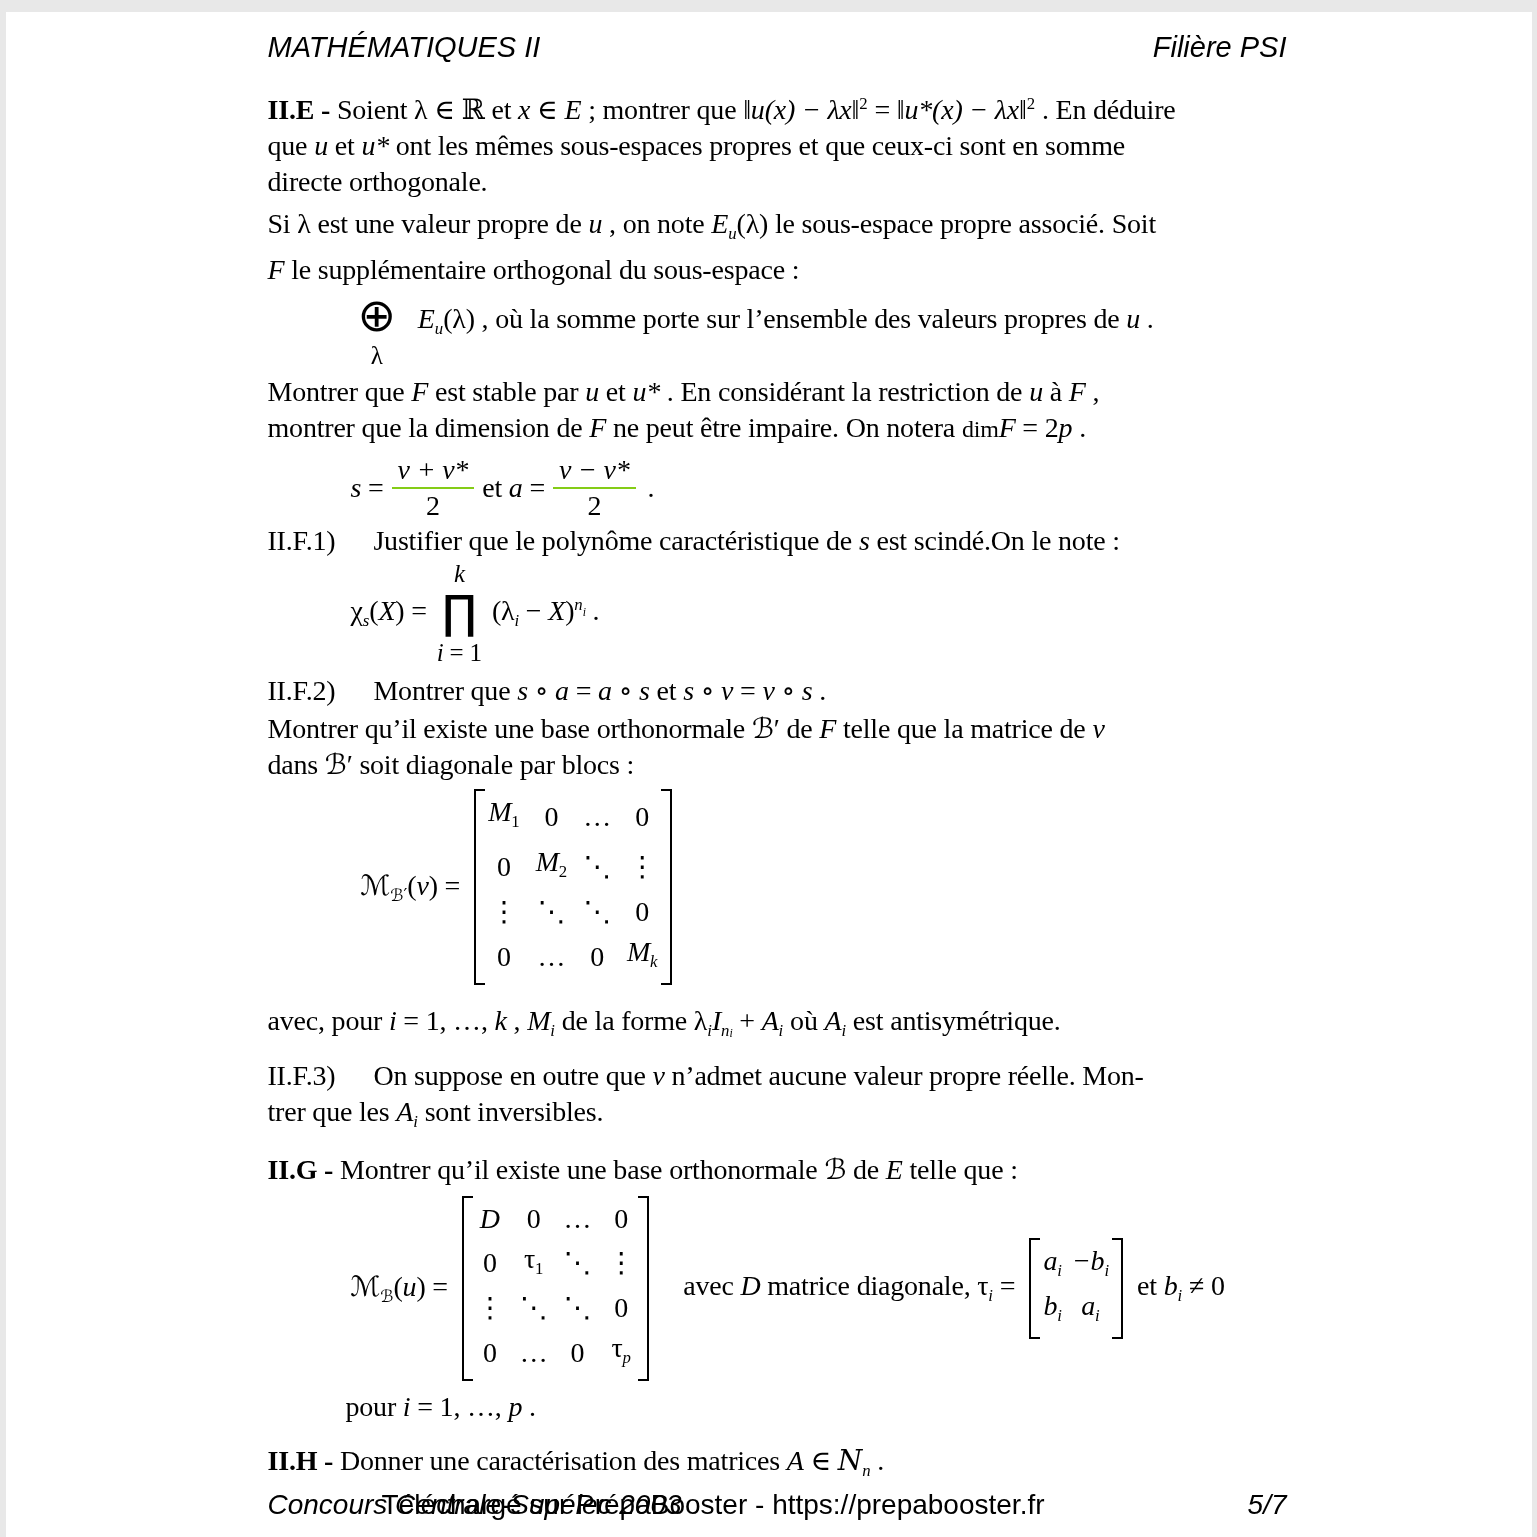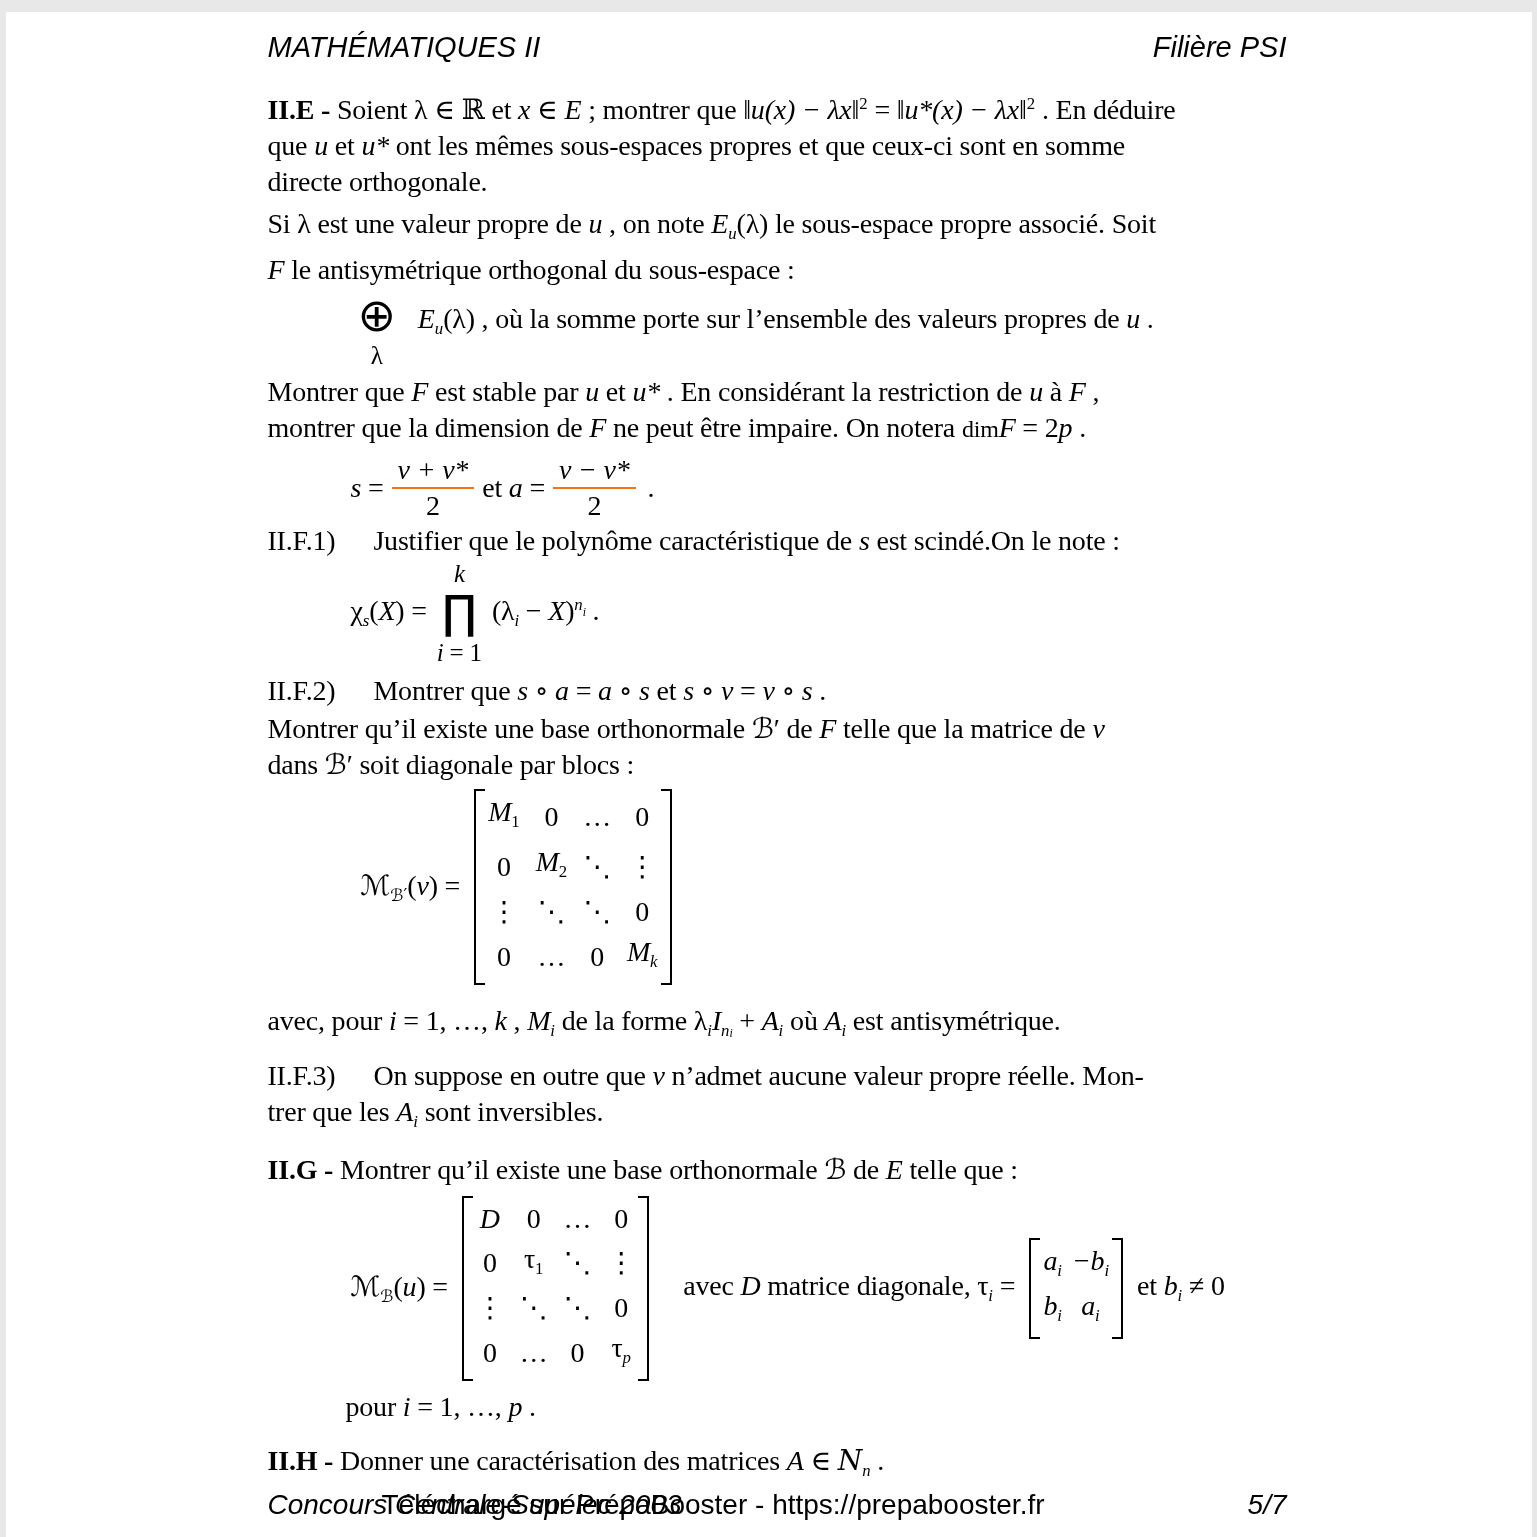--- a/index.html
+++ b/index.html
@@ -59,21 +59,21 @@
   .mlabel{margin-right:14px}
   .mid2{margin-left:34px;margin-right:14px}
   .tail2{margin-left:14px}
   
   .bigop{display:inline-flex;flex-direction:column;align-items:center;line-height:1}
   .bigop .over{font-size:25px;font-style:italic;line-height:1;margin-bottom:3px}
   .bigop .op{font-size:46px;line-height:1;font-family:"DejaVu Sans",sans-serif}
   .bigop .under{font-size:25px;line-height:1;margin-top:5px}
   
   .frac{display:inline-flex;flex-direction:column;align-items:center;margin:0 8px}
-  .frac .num{font-style:italic;padding:0 6px 2px;border-bottom:2px solid #f97316;line-height:30px}
+  .frac .num{font-style:italic;padding:0 6px 2px;border-bottom:2px solid #84cc16;line-height:30px}
   .frac .den{line-height:30px;padding-top:2px}
   
   .brkt{position:relative;display:inline-block;padding:6px 14px}
   .brkt::before{content:"";position:absolute;left:0;top:0;bottom:0;width:9px;border:2px solid #000;border-right:none}
   .brkt::after{content:"";position:absolute;right:0;top:0;bottom:0;width:9px;border:2px solid #000;border-left:none}
   .matrix{display:inline-grid;column-gap:16px;row-gap:6px;align-items:center;justify-items:center;line-height:34px}
   .c4{grid-template-columns:repeat(4,auto)}
   .c2{grid-template-columns:repeat(2,auto);column-gap:10px;row-gap:2px}
   .cell{text-align:center}
   
@@ -90,21 +90,21 @@
 
   <div class="hdr">
     <span>MATHÉMATIQUES II</span>
     <span>Filière PSI</span>
   </div>
 
   <div class="bodycol">
 
     <div class="para" id="pE"><span class="b">II.E - </span><span>Soient λ ∈ ℝ et </span><span class="m">x</span><span> ∈ </span><span class="m">E</span><span>  ; montrer que </span><span class="m">‖u(x) − λx‖</span><span class="sup">2</span><span> = </span><span class="m">‖u*(x) − λx‖</span><span class="sup">2</span><span> . En déduire</span><br><span>que </span><span class="m">u</span><span> et </span><span class="m">u*</span><span> ont les mêmes sous-espaces propres et que ceux-ci sont en somme</span><br><span>directe orthogonale.</span></div>
 
-    <div class="para" id="pSi"><span>Si λ est une valeur propre de </span><span class="m">u</span><span> , on note </span><span class="m">E</span><span class="m sub">u</span><span>(λ) le sous-espace propre associé. Soit</span><br><span class="m">F</span><span> le antisymétrique orthogonal du sous-espace :</span></div>
+    <div class="para" id="pSi"><span>Si λ est une valeur propre de </span><span class="m">u</span><span> , on note </span><span class="m">E</span><span class="m sub">u</span><span>(λ) le sous-espace propre associé. Soit</span><br><span class="m">F</span><span> le supplémentaire orthogonal du sous-espace :</span></div>
 
     <div class="frow" id="fOplus">
       <span class="bigop">
         <span class="op">⊕</span>
         <span class="under">λ</span>
       </span>
       <span class="tail"><span class="m">E</span><span class="m sub">u</span><span>(λ) , où la somme porte sur l’ensemble des valeurs propres de </span><span class="m">u</span><span> .</span></span>
     </div>
 
     <div class="para" id="pStable"><span>Montrer que </span><span class="m">F</span><span> est stable par </span><span class="m">u</span><span> et </span><span class="m">u*</span><span> . En considérant la restriction de </span><span class="m">u</span><span> à </span><span class="m">F</span><span> ,</span><br><span>montrer que la dimension de </span><span class="m">F</span><span> ne peut être impaire. On notera </span><span class="sm">dim</span><span class="m">F</span><span> = 2</span><span class="m">p</span><span> .</span></div>

